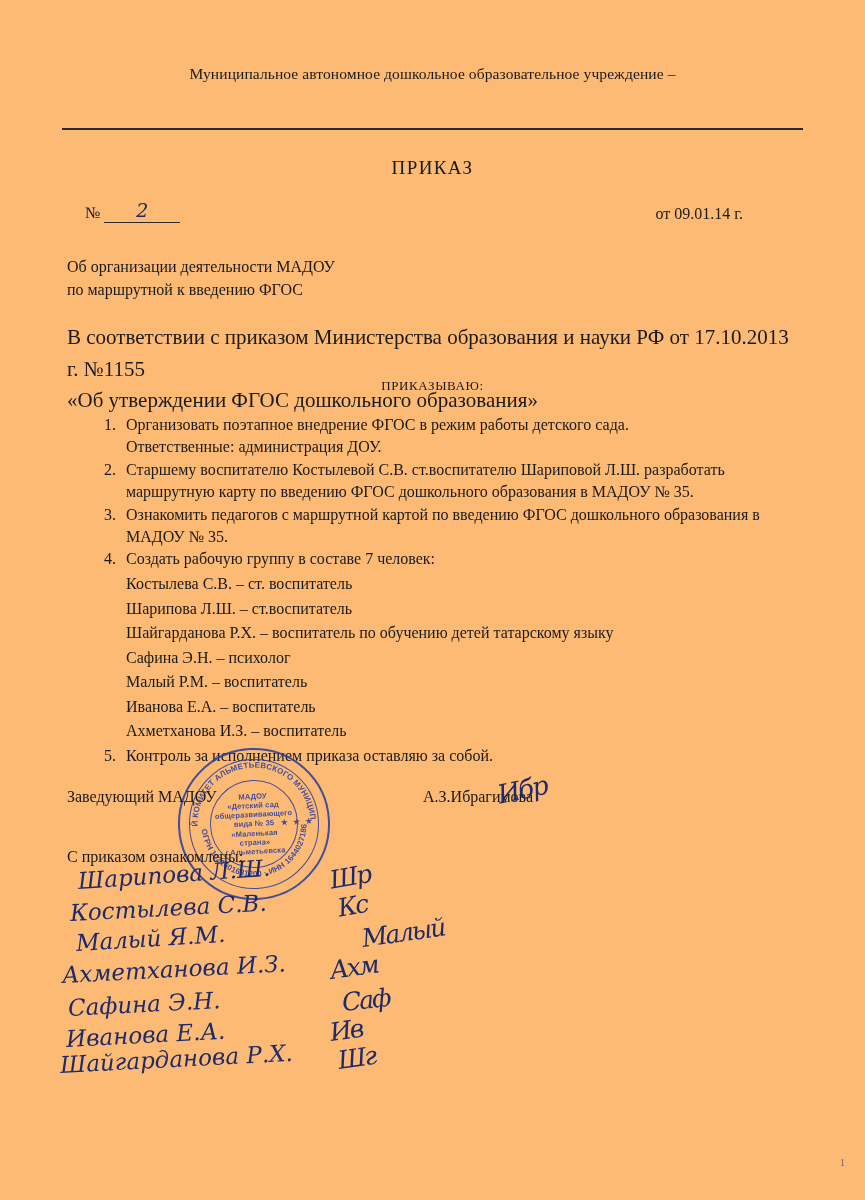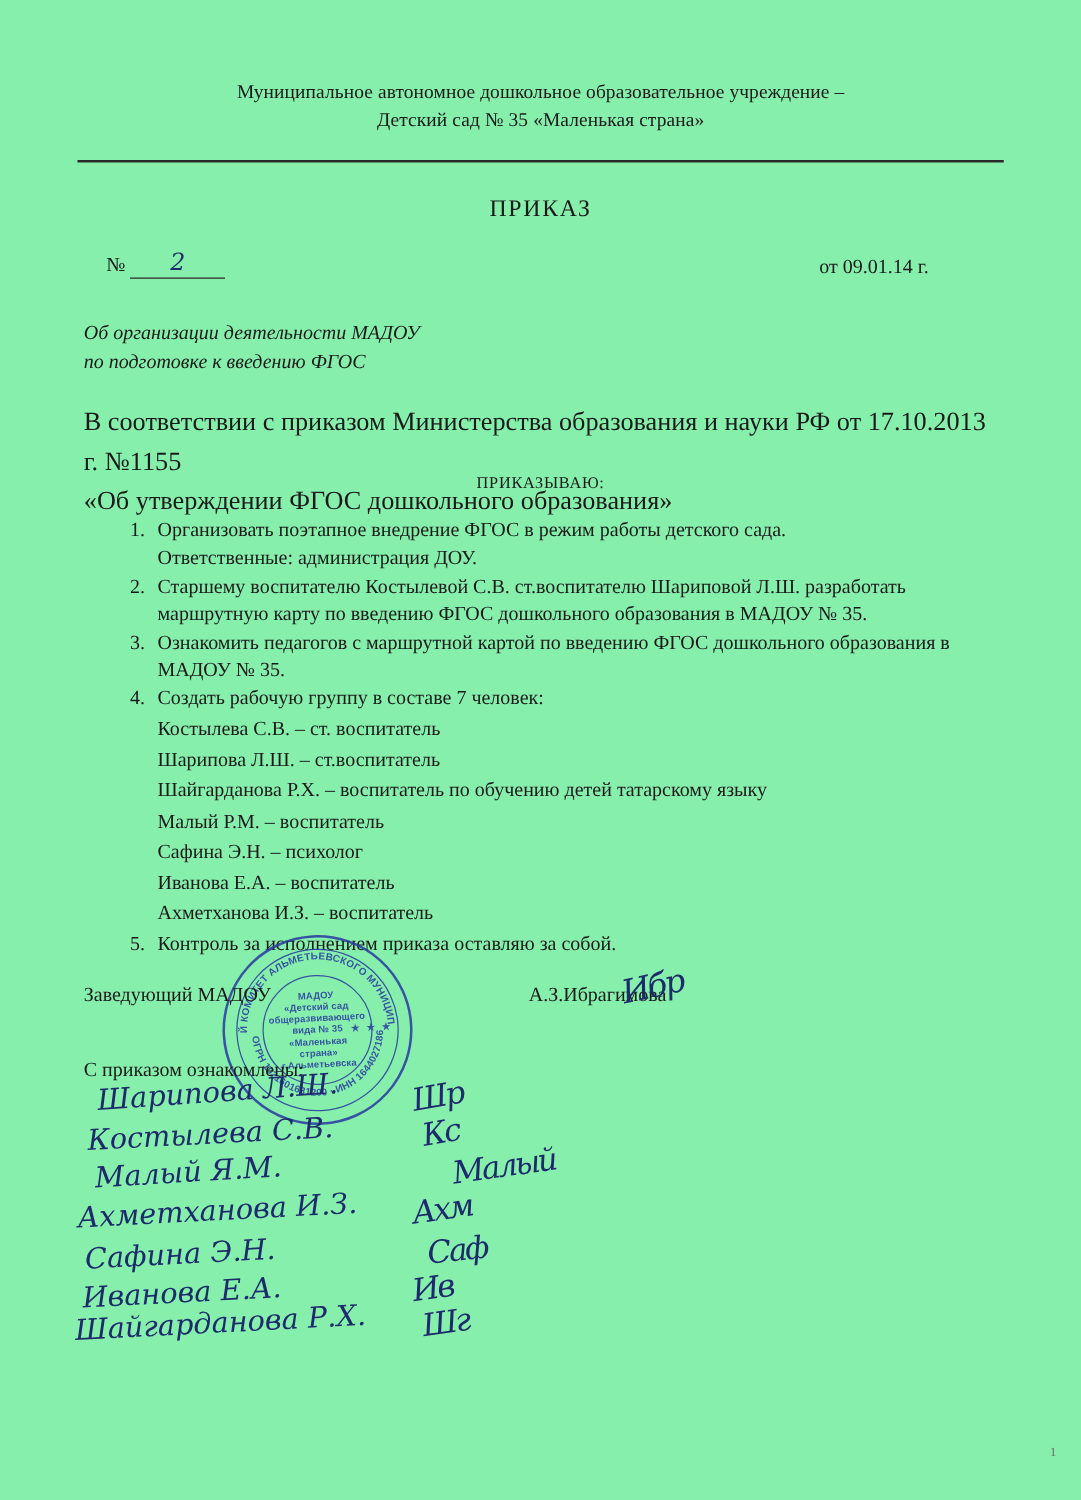--- a/index.html
+++ b/index.html
@@ -11,21 +11,21 @@
     width: 865px;
     height: 1200px;
     position: relative;
     font-family: "Liberation Serif", serif;
     color: #1a1a1a;
     overflow: hidden;
   }
   .page {
     position: absolute;
     inset: 0;
-    background: #86efac;
+    background: #fdba74;
   }
 
   
   .doc-header {
     position: absolute;
     top: 62px;
     left: 0;
     right: 0;
     text-align: center;
     font-size: 15.5px;
@@ -83,21 +83,20 @@
     text-align: center;
   }
 
   
   .subject {
     position: absolute;
     top: 255px;
     left: 67px;
     font-size: 16px;
     line-height: 1.45;
-    font-style: italic;
   }
 
   
   .preamble {
     position: absolute;
     top: 322px;
     left: 67px;
     right: 60px;
     font-size: 21px;
     line-height: 1.5;
@@ -274,35 +273,34 @@
     font-family: "Liberation Serif", serif;
   }
 </style>
 </head>
 <body>
 
 <div class="page">
 
   <div class="doc-header">
     <span class="l1">Муниципальное  автономное  дошкольное образовательное учреждение –</span>
-    <span class="l2">Детский сад № 35 «Маленькая страна»</span>
   </div>
   <div class="header-rule"></div>
 
   <div class="doc-title">ПРИКАЗ</div>
 
   <div class="numline">
     <span class="nlabel">№</span>
     <span class="nvalue">2</span>
   </div>
   <div class="datevalue">от 09.01.14 г.</div>
 
   <div class="subject">
     <div>Об организации деятельности МАДОУ</div>
-    <div>по подготовке к введению ФГОС</div>
+    <div>по маршрутной к введению ФГОС</div>
   </div>
 
   <div class="preamble">
     <div>В соответствии с приказом Министерства образования и науки РФ от 17.10.2013 г. №1155</div>
     <div>«Об утверждении ФГОС дошкольного образования»</div>
   </div>
 
   <div class="order-word">ПРИКАЗЫВАЮ:</div>
 
   <ol class="items">
@@ -315,22 +313,22 @@
     </li>
     <li>
       <span>Ознакомить педагогов с маршрутной картой по введению ФГОС дошкольного образования  в МАДОУ № 35.</span>
     </li>
     <li>
       <span>Создать рабочую группу в составе 7 человек:</span>
       <ul class="people">
         <li>Костылева С.В. – ст. воспитатель</li>
         <li>Шарипова Л.Ш. – ст.воспитатель</li>
         <li>Шайгарданова Р.Х. – воспитатель по обучению детей татарскому языку</li>
+        <li>Сафина Э.Н. – психолог</li>
         <li>Малый Р.М. – воспитатель</li>
-        <li>Сафина Э.Н. – психолог</li>
         <li>Иванова Е.А. – воспитатель</li>
         <li>Ахметханова И.З. – воспитатель</li>
       </ul>
     </li>
     <li>
       <span>Контроль за исполнением приказа оставляю за собой.</span>
     </li>
   </ol>
 
   <div class="stamp">

